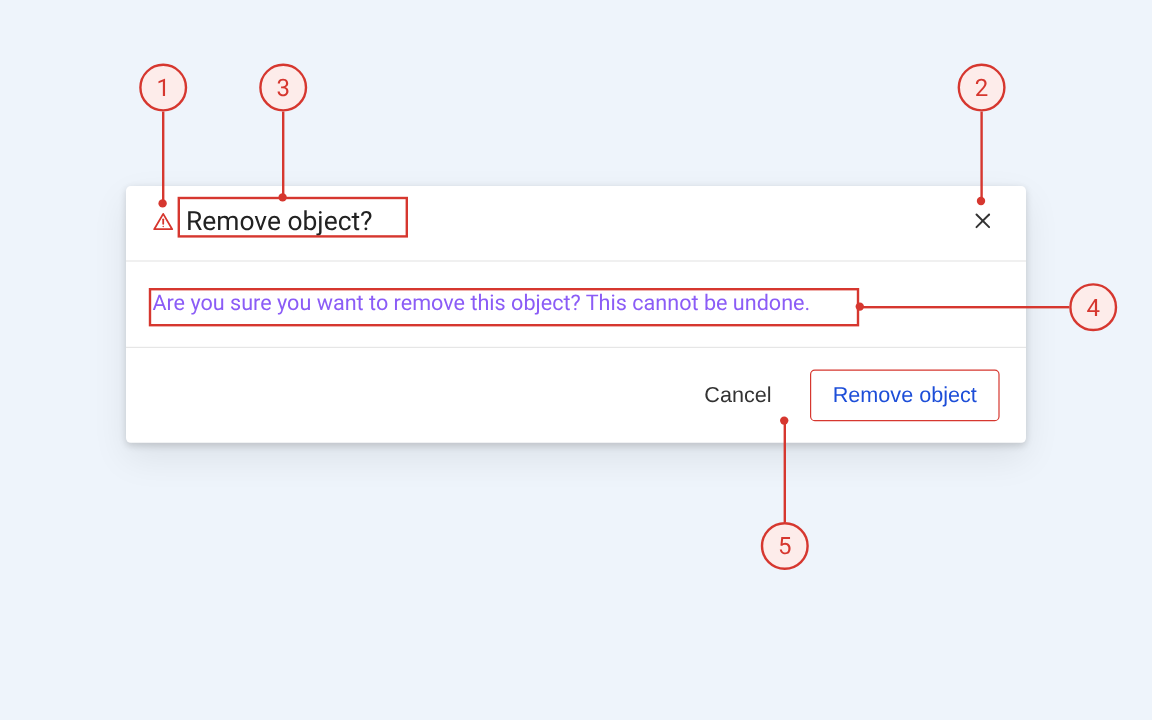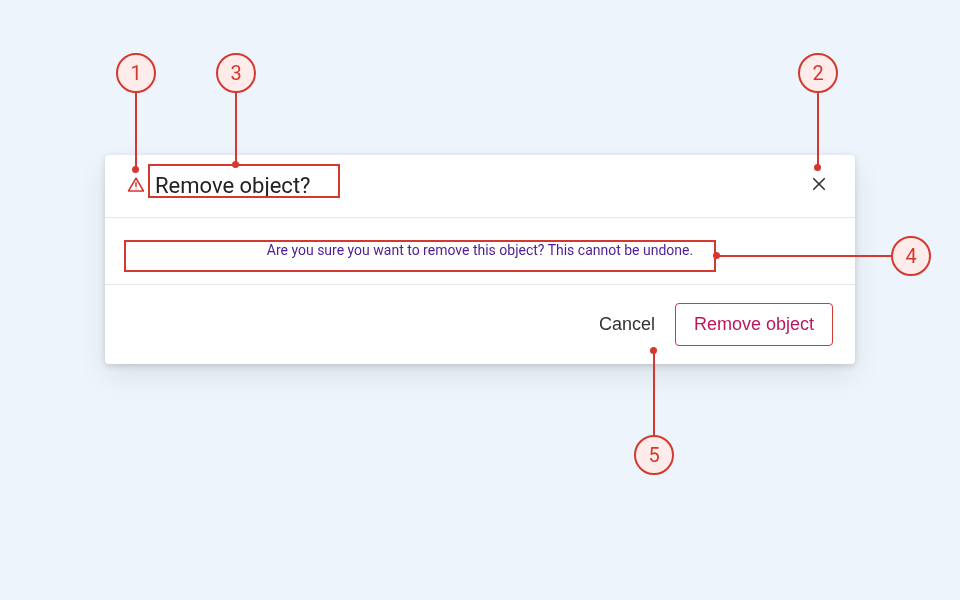--- a/index.html
+++ b/index.html
@@ -41,43 +41,42 @@
     width: 28px; height: 28px;
     display: flex; align-items: center; justify-content: center;
     background: none; border: none; cursor: pointer;
     color: #333;
   }
   .dialog-body {
     padding: 24px 22px 26px 22px;
     border-bottom: 1px solid #e6e6e6;
   }
   .dialog-body-text {
-    font-size: 14px;
-    color: #4c1d95;
-    text-align: center;
+    font-size: 18px;
+    color: #8b5cf6;
   }
   .dialog-footer {
     display: flex;
     justify-content: flex-end;
     align-items: center;
     padding: 18px 22px;
-    gap: 16px;
+    gap: 28px;
   }
   .btn-cancel {
     background: none;
     border: none;
     font-size: 18px;
     color: #333;
     cursor: pointer;
     padding: 8px 4px;
   }
   .btn-danger {
     background: #fff;
     border: 1.5px solid #d6372f;
-    color: #be185d;
+    color: #1d4ed8;
     font-size: 18px;
     padding: 10px 18px;
     border-radius: 4px;
     cursor: pointer;
   }
 
   
   .ann-circle {
     position: absolute;
     width: 40px; height: 40px;

